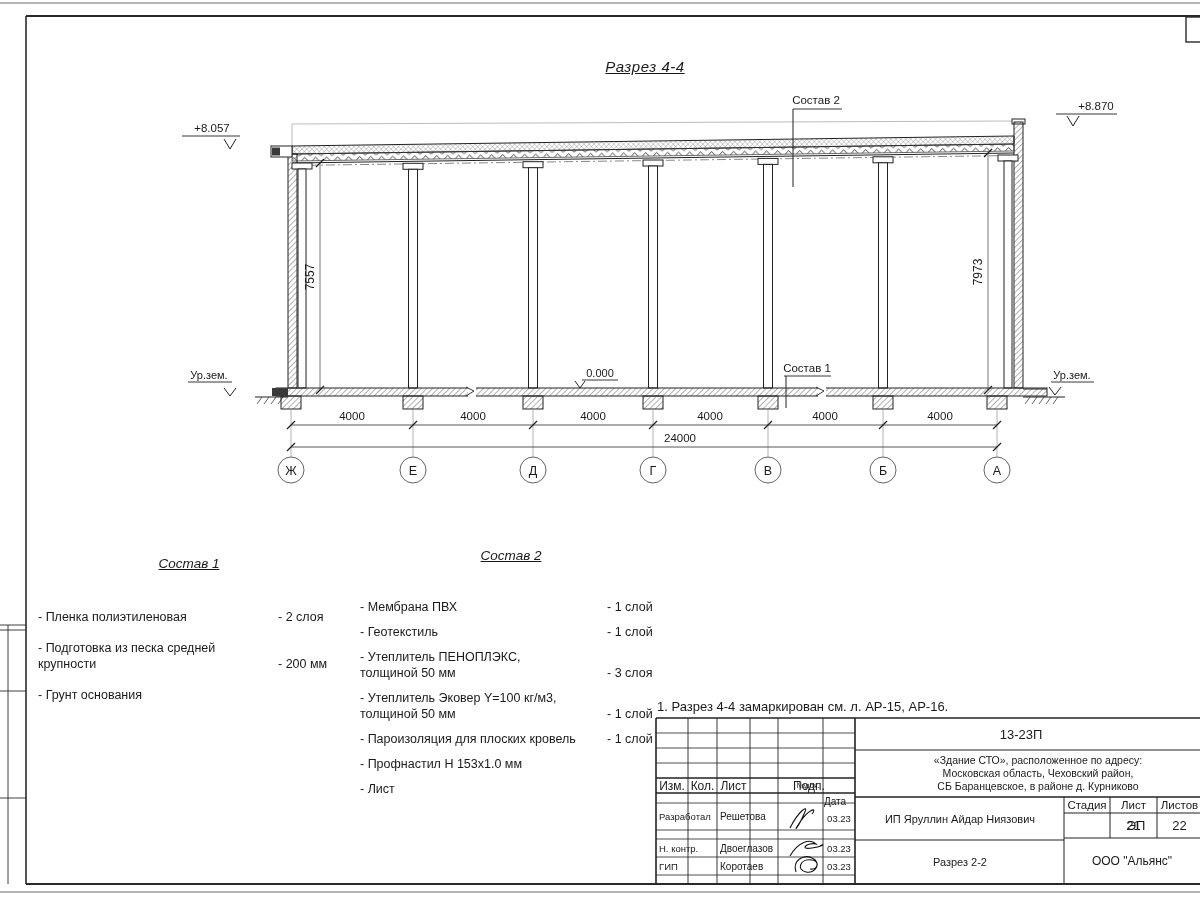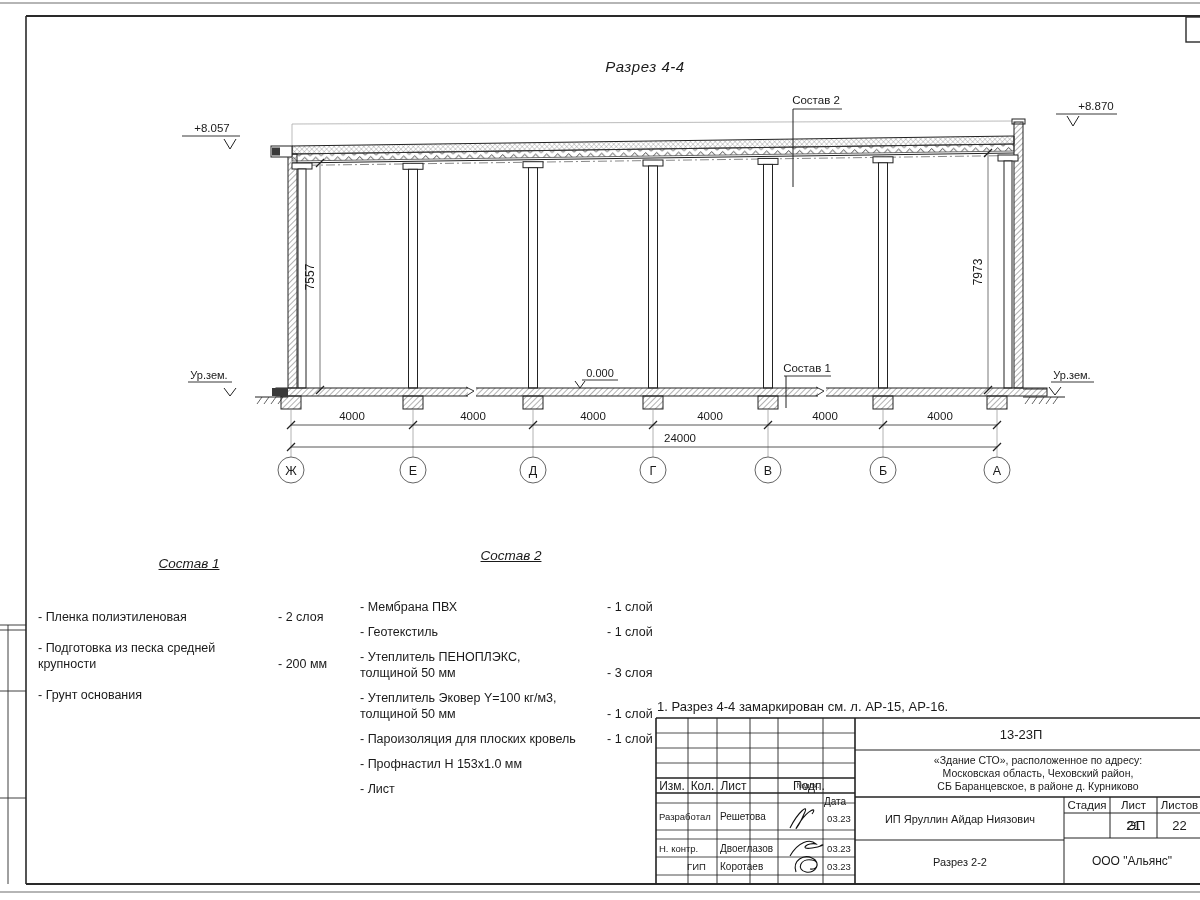--- a/index.html
+++ b/index.html
@@ -3,21 +3,21 @@
 <meta charset="utf-8">
 <style>
   html,body{margin:0;padding:0;background:#fff;}
   body{width:1200px;height:900px;overflow:hidden;font-family:"Liberation Sans",sans-serif;color:#1a1a1a;}
   .sheet{position:relative;width:1200px;height:900px;background:#fff;}
   .abs{position:absolute;}
   .cell{position:absolute;display:flex;align-items:center;justify-content:center;text-align:center;}
   .cell-l{position:absolute;display:flex;align-items:center;justify-content:flex-start;}
   .pre{white-space:pre-line;}
   .it{font-style:italic;}
-  .ul{}
+  .ul{text-decoration:underline;}
   svg text{font-family:"Liberation Sans",sans-serif;fill:#1a1a1a;}
   .list-title{text-align:center;font-style:italic;text-decoration:underline;font-size:13.5px;}
   .li{display:flex;align-items:flex-end;margin-bottom:15px;font-size:12.5px;line-height:16px;}
   .li .nm{white-space:pre-line;}
   .c2 .li{margin-bottom:9px;}
   .c1 .nm{flex:0 0 240px;}
   .c1 .vl{width:60px;}
   .c2 .nm{flex:0 0 247px;}
   .c2 .vl{width:53px;}
 </style>
@@ -351,21 +351,21 @@
   <div class="cell" style="left:823px;top:778px;width:24px;height:15px;font-size:10px;margin-top:16px;">Дата</div>
 
   <div class="cell-l" style="left:659px;top:803px;width:58px;height:27px;font-size:9.5px;">Разработал</div>
   <div class="cell-l" style="left:720px;top:803px;width:58px;height:27px;font-size:10px;">Решетова</div>
   <div class="cell" style="left:823px;top:806px;width:32px;height:24px;font-size:9.5px;">03.23</div>
 
   <div class="cell-l" style="left:659px;top:839px;width:58px;height:18px;font-size:9.5px;">Н. контр.</div>
   <div class="cell-l" style="left:720px;top:839px;width:62px;height:18px;font-size:10px;">Двоеглазов</div>
   <div class="cell" style="left:823px;top:839px;width:32px;height:18px;font-size:9.5px;">03.23</div>
 
-  <div class="cell-l" style="left:659px;top:857px;width:58px;height:18px;font-size:9.5px;margin-left:28px;">ГИП</div>
+  <div class="cell-l" style="left:659px;top:857px;width:58px;height:18px;font-size:9.5px;">ГИП</div>
   <div class="cell-l" style="left:720px;top:857px;width:62px;height:18px;font-size:10px;">Коротаев</div>
   <div class="cell" style="left:823px;top:857px;width:32px;height:18px;font-size:9.5px;">03.23</div>
 
   <div class="cell" style="left:856px;top:797px;width:208px;height:43px;font-size:11px;">ИП Яруллин Айдар Ниязович</div>
 
   <div class="cell" style="left:1064px;top:797px;width:46px;height:16px;font-size:11.5px;">Стадия</div>
   <div class="cell" style="left:1110px;top:797px;width:47px;height:16px;font-size:11.5px;">Лист</div>
   <div class="cell" style="left:1157px;top:797px;width:45px;height:16px;font-size:11.5px;">Листов</div>
   <div class="cell" style="left:1113px;top:813px;width:46px;height:25px;font-size:13px;">ЭП</div>
   <div class="cell" style="left:1110px;top:813px;width:47px;height:25px;font-size:13px;">21</div>

